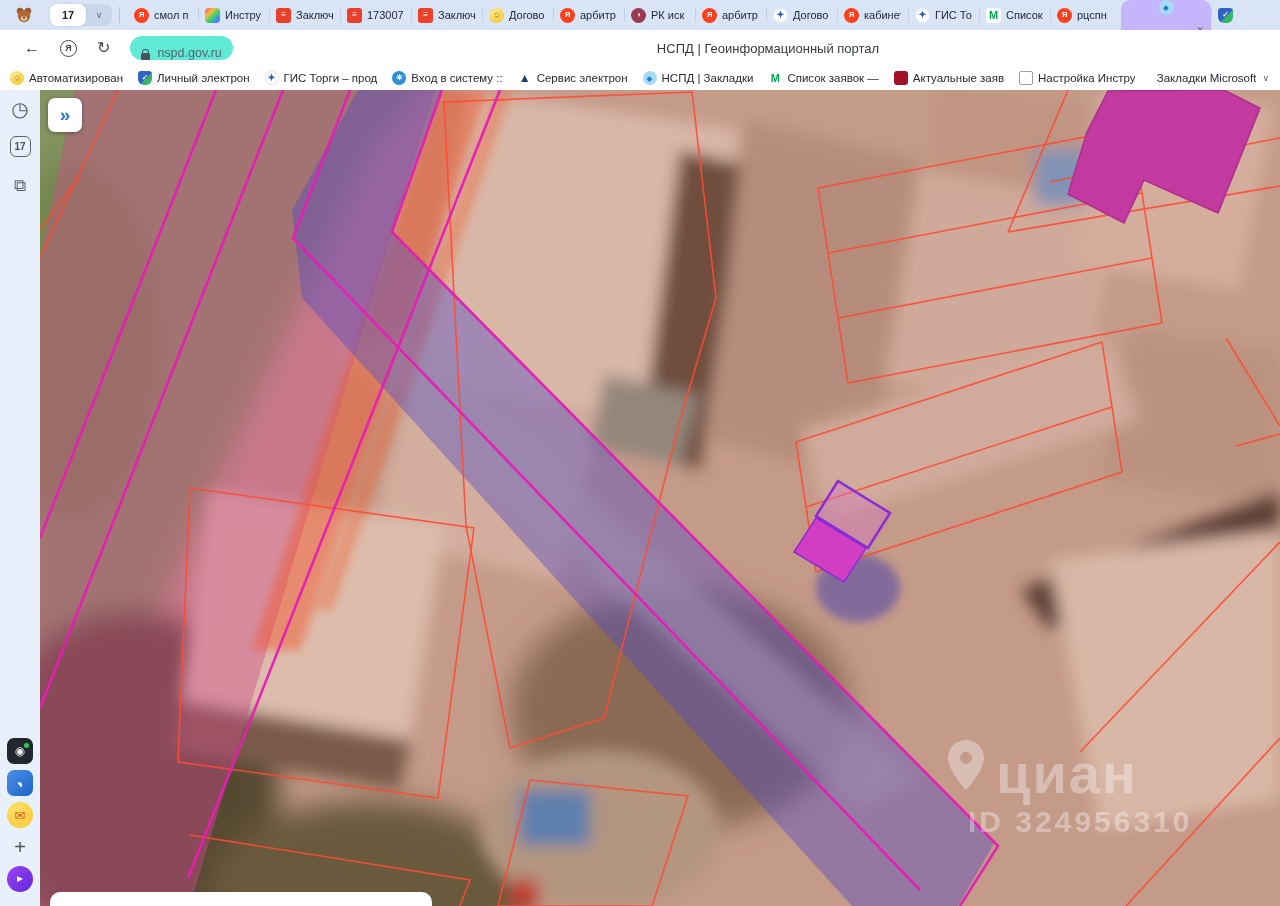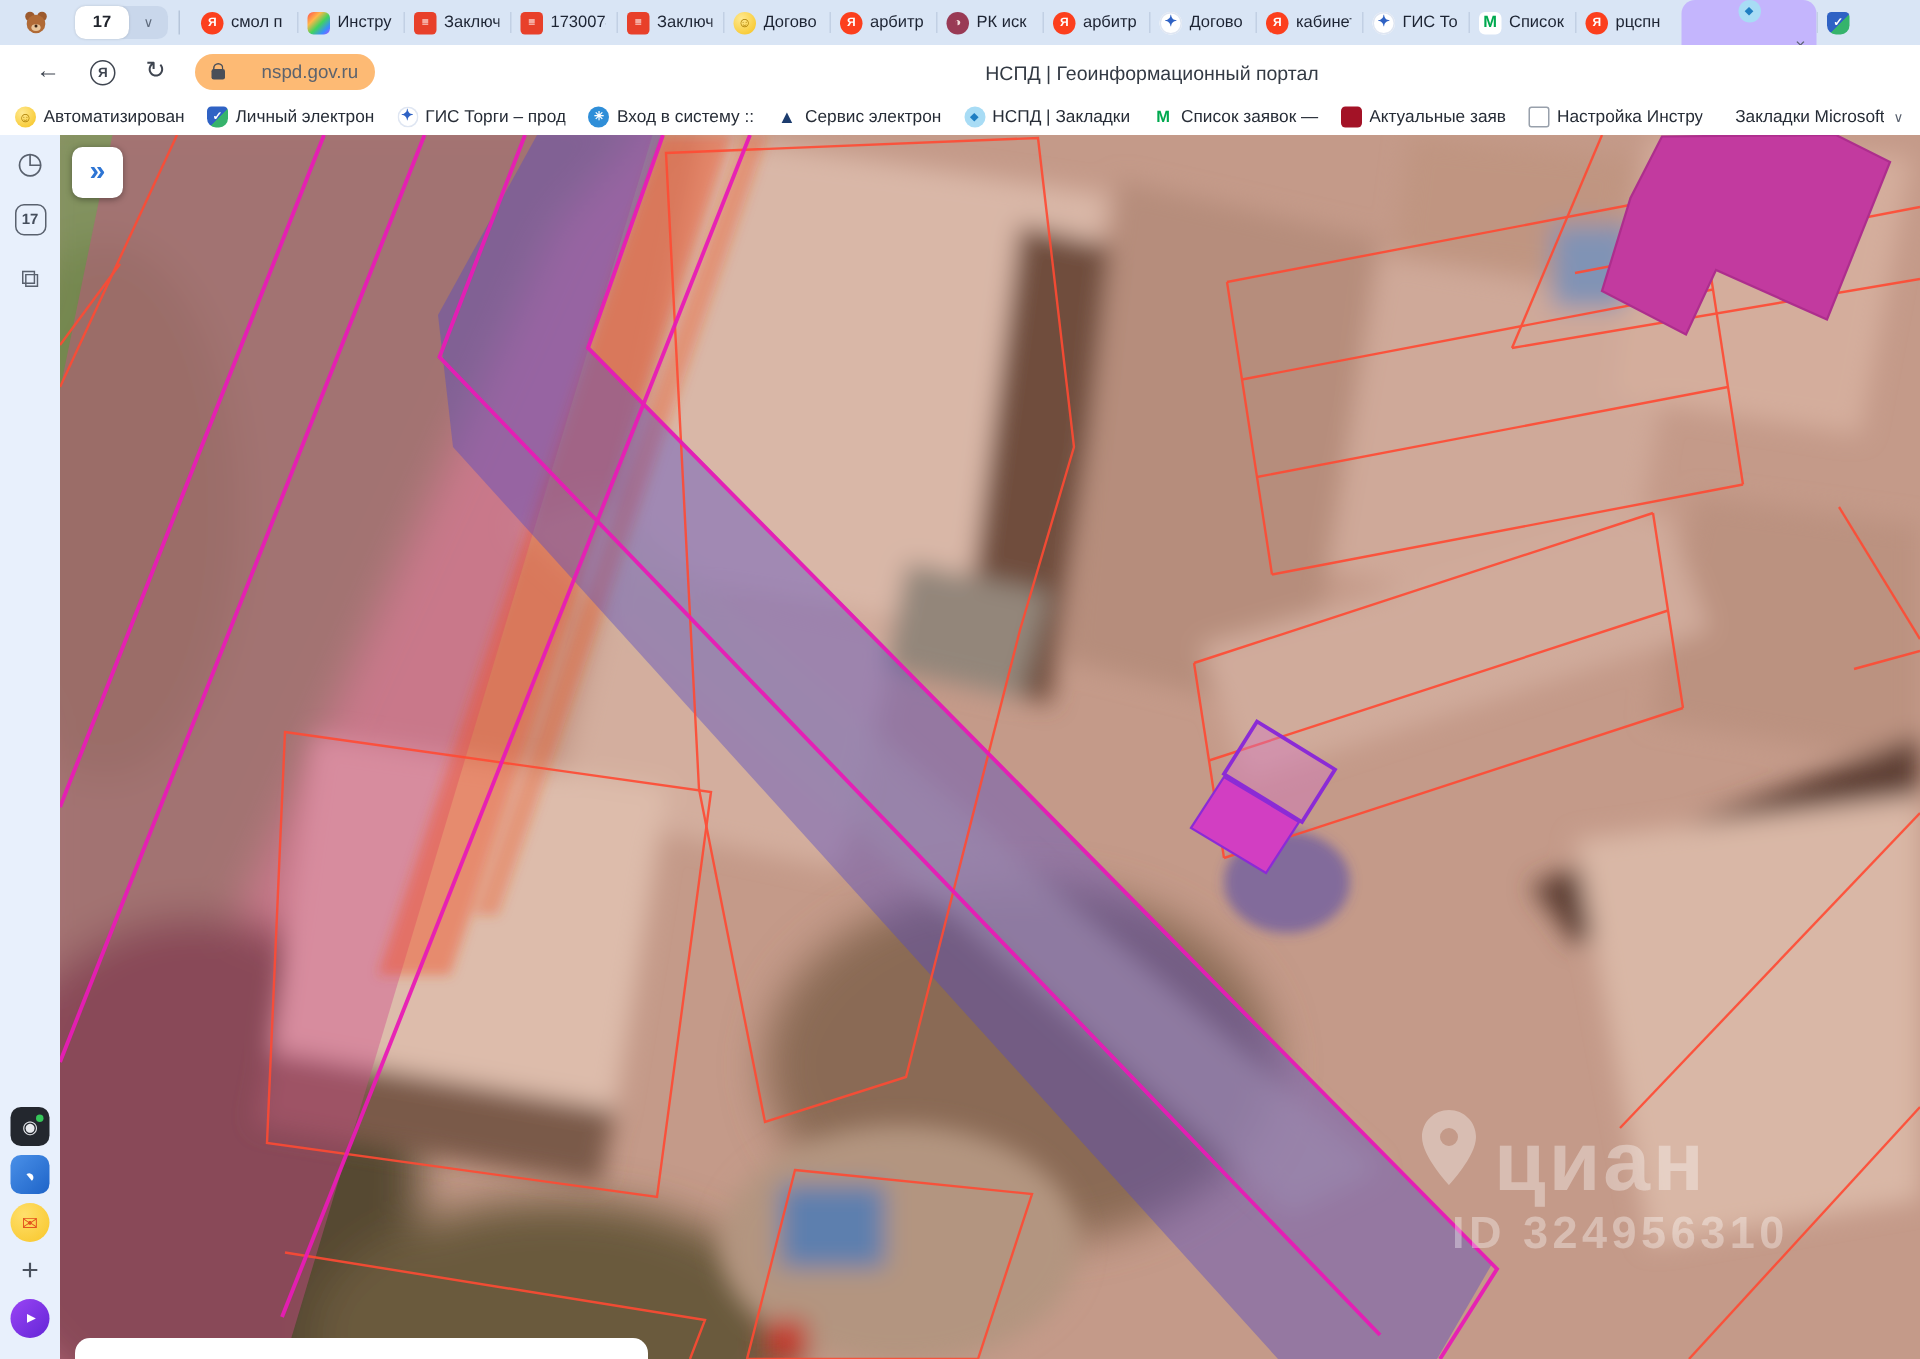--- a/index.html
+++ b/index.html
@@ -38,21 +38,21 @@
   .f-glb{background:#2f8ed8;border-radius:50%;color:#fff;font-size:8px;}
   .f-mnt{color:#1c3c6e;font-size:12px;background:transparent;}
   .f-cube{background:#a31226;border-radius:3px;}
   .f-page{background:#fff;border:1px solid #98a0ab;border-radius:2px;width:11px;height:13px;}
 
   
   #toolbar{height:36px;background:#fff;display:flex;align-items:center;padding-left:24px;gap:20px;position:relative;}
   .nav-ic{font-size:16px;color:#3f4550;flex:none;line-height:1;}
   .ya-circle{width:17px;height:17px;border:1.6px solid #3f4550;border-radius:50%;display:flex;align-items:center;
     justify-content:center;font-size:9px;font-weight:bold;color:#3f4550;flex:none;}
-  .url-chip{height:24px;background:#fdba74;border-radius:12px;display:flex;align-items:center;gap:24px;padding:0 11px;flex:none;}
+  .url-chip{height:24px;background:#5eead4;border-radius:12px;display:flex;align-items:flex-end;gap:7px;padding:0 11px;flex:none;}
   .lock{width:9px;height:7px;background:#4a4f58;border-radius:1.5px;position:relative;margin-top:3px;flex:none;}
   .lock::before{content:"";position:absolute;top:-4px;left:1px;width:5px;height:4px;border:1.5px solid #4a4f58;
     border-bottom:none;border-radius:4px 4px 0 0;}
   .url-text{font-size:12.5px;color:#5c636e;}
   .page-title{position:absolute;left:768px;transform:translateX(-50%);font-size:13px;color:#333a44;white-space:nowrap;}
 
   
   #bookmarks{height:24px;background:#fff;display:flex;align-items:center;padding:0 10px;gap:15px;}
   .bm{display:flex;align-items:center;gap:5px;max-width:122px;flex:none;}
   .bm .fav{width:14px;height:14px;}

